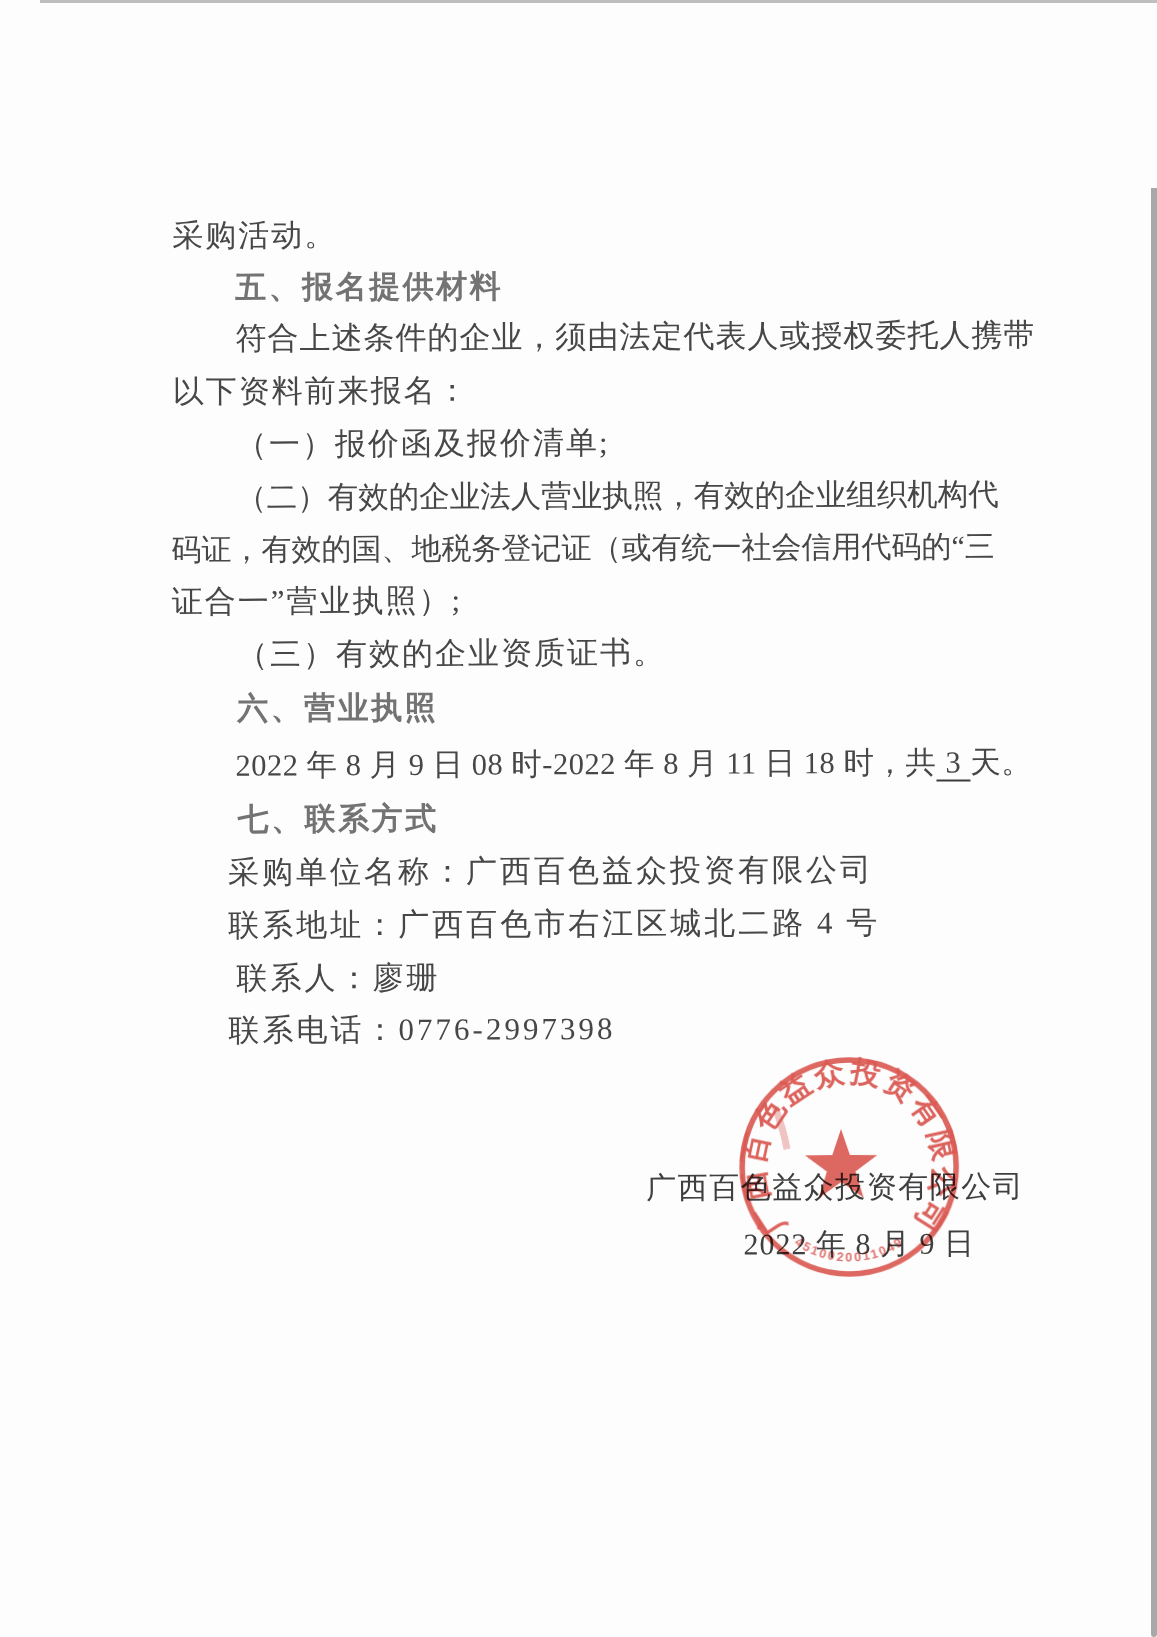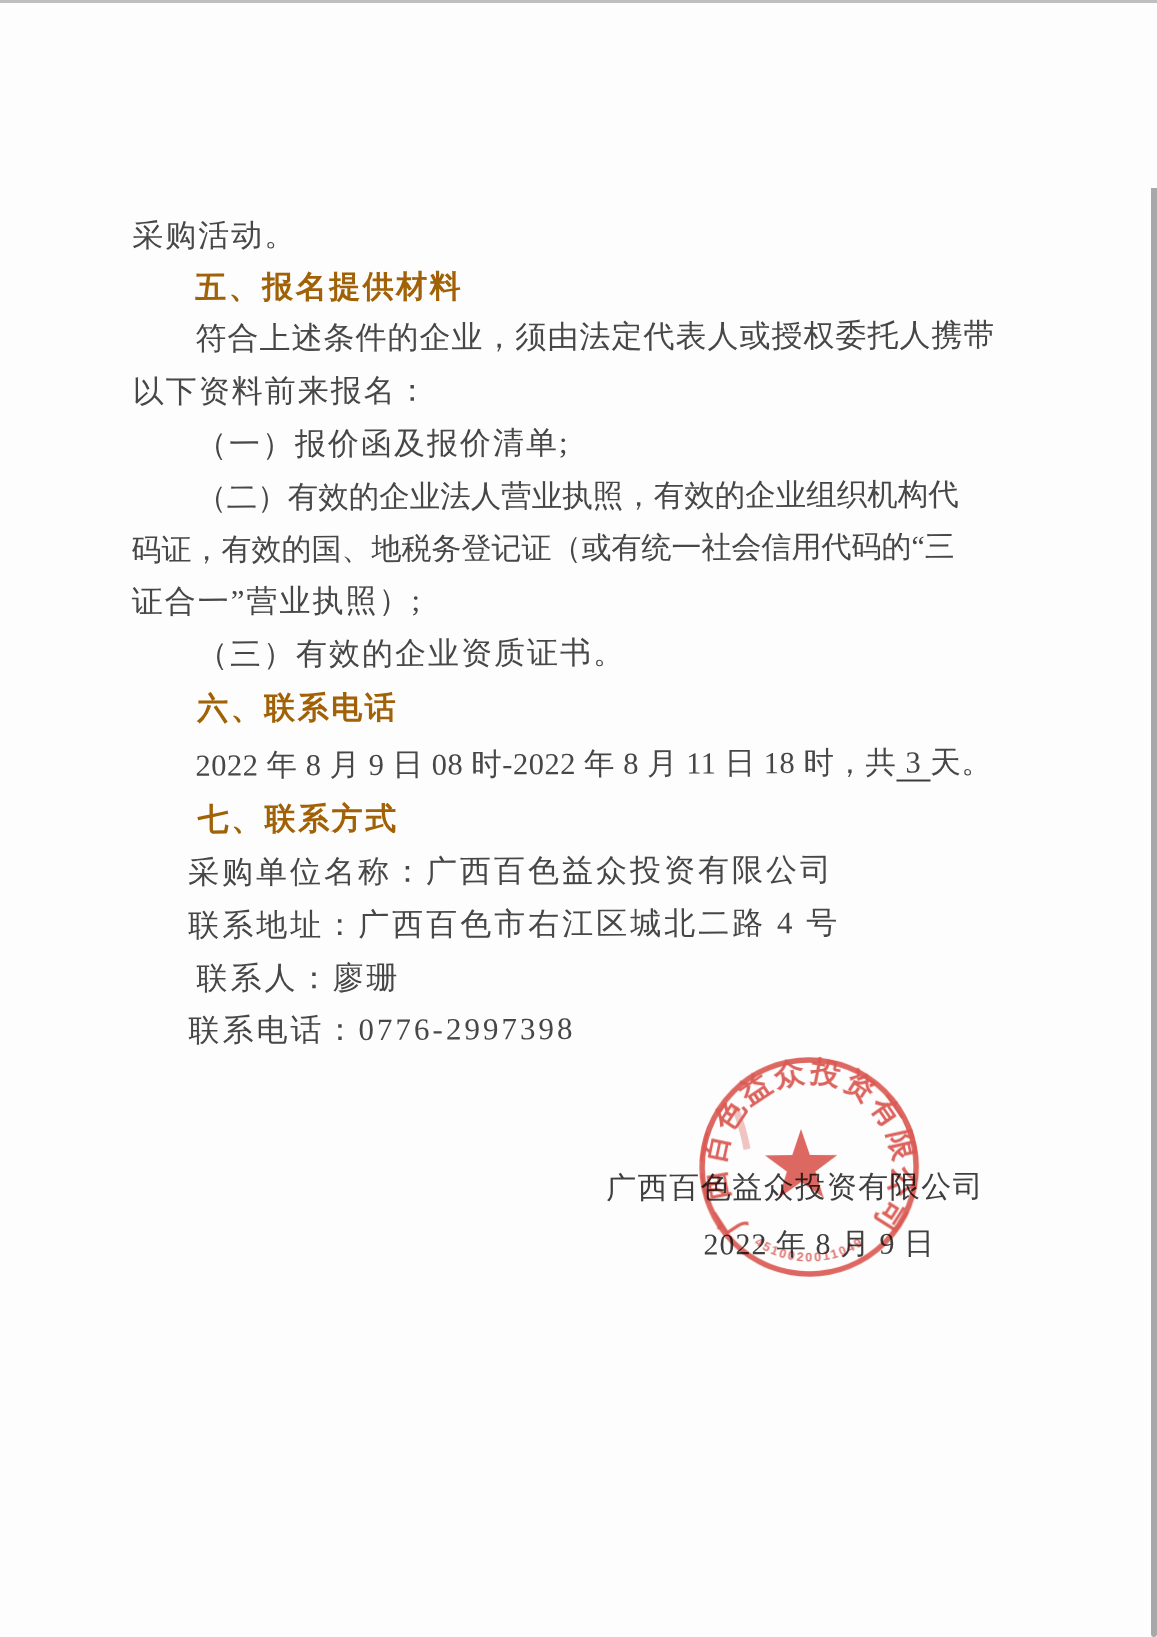--- a/index.html
+++ b/index.html
@@ -20,21 +20,21 @@
     position:absolute;left:0;top:0;width:1157px;height:1637px;
     transform:rotate(-0.25deg);transform-origin:50% 55%;
   }
   .line{
     position:absolute;white-space:pre;
     font-size:31px;line-height:1.25;color:#474747;
     letter-spacing:2px;
   }
   .line.heading{
     font-family:"Liberation Sans","DejaVu Sans",sans-serif;
-    font-weight:700;color:#a16207;letter-spacing:2.5px;
+    font-weight:700;color:#737373;letter-spacing:2.5px;
   }
   .uline{
     border-bottom:2px solid #3c3c3c;
     padding:0 9px;
   }
   .sig{
     position:absolute;white-space:pre;color:#3f3f3f;
     font-size:30px;line-height:1.2;
   }
   .sig.company{left:605px;top:1170px;letter-spacing:1.5px;}
@@ -49,38 +49,38 @@
     font-size:30px;font-weight:600;letter-spacing:3px;
   }
   .seal-serial-text{
     font-family:"Liberation Sans","DejaVu Sans",sans-serif;
     font-size:12.5px;font-weight:600;letter-spacing:2.2px;
   }
 </style>
 </head>
 <body>
 
-<div style="position:absolute;inset:0;">
+<div style="position:absolute;inset:0;margin-left:40px;">
 
   <div class="scan-edge-top"></div>
   <div class="scan-edge-right"></div>
 
   <div id="tilt">
 
     <div id="doc-lines">
         <div class="line body" style="top: 215px; left: 135px; letter-spacing: 2px;"><span>采购活动。</span></div>
         <div class="line heading" style="top: 267px; left: 198px;"><span>五、报名提供材料</span></div>
         <div class="line body" style="top: 318px; left: 198px; letter-spacing: 1px;"><span>符合上述条件的企业，须由法定代表人或授权委托人携带</span></div>
         <div class="line body" style="top: 371px; left: 135px; letter-spacing: 2px;"><span>以下资料前来报名：</span></div>
         <div class="line body" style="top: 424px; left: 198px; letter-spacing: 2px;"><span>（一）报价函及报价清单;</span></div>
         <div class="line body" style="top: 477px; left: 198px; letter-spacing: 0px; font-size: 30.5px;"><span>（二）有效的企业法人营业执照，有效的企业组织机构代</span></div>
         <div class="line body" style="top: 529px; left: 133px; letter-spacing: 0px; font-size: 30px;"><span>码证，有效的国、地税务登记证（或有统一社会信用代码的“三</span></div>
         <div class="line body" style="top: 581px; left: 133px; letter-spacing: 2px;"><span>证合一”营业执照）;</span></div>
         <div class="line body" style="top: 634px; left: 198px; letter-spacing: 2px;"><span>（三）有效的企业资质证书。</span></div>
-        <div class="line heading" style="top: 688px; left: 198px;"><span>六、联系电话</span></div>
+        <div class="line heading" style="top: 688px; left: 198px;"><span>六、营业执照</span></div>
         <div class="line body" style="top: 745px; left: 196px; letter-spacing: 0.5px; font-size: 30.5px;"><span>2022 年 8 月 9 日 08 时-2022 年 8 月 11 日 18 时，共</span><span class="uline">3</span><span>天。</span></div>
         <div class="line heading" style="top: 799px; left: 198px;"><span>七、联系方式</span></div>
         <div class="line body" style="top: 852px; left: 188px; letter-spacing: 3px;"><span>采购单位名称：广西百色益众投资有限公司</span></div>
         <div class="line body" style="top: 905px; left: 188px; letter-spacing: 3px;"><span>联系地址：广西百色市右江区城北二路 4 号</span></div>
         <div class="line body" style="top: 958px; left: 196px; letter-spacing: 3px;"><span>联系人：廖珊</span></div>
         <div class="line body" style="top: 1010px; left: 188px; letter-spacing: 3px;"><span>联系电话：0776-2997398</span></div>
       </div>
 
     <div class="sig company">广西百色益众投资有限公司</div>
     <div class="sig date">2022 年 8 月 9 日</div>

